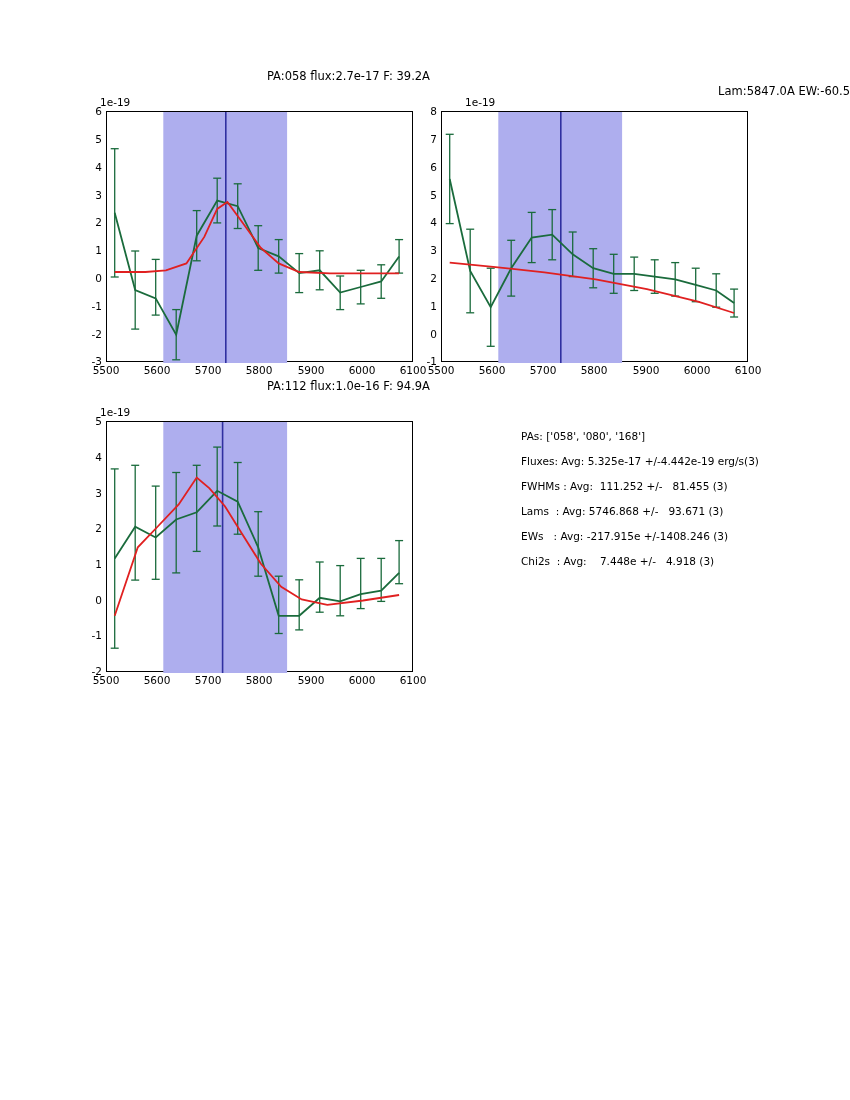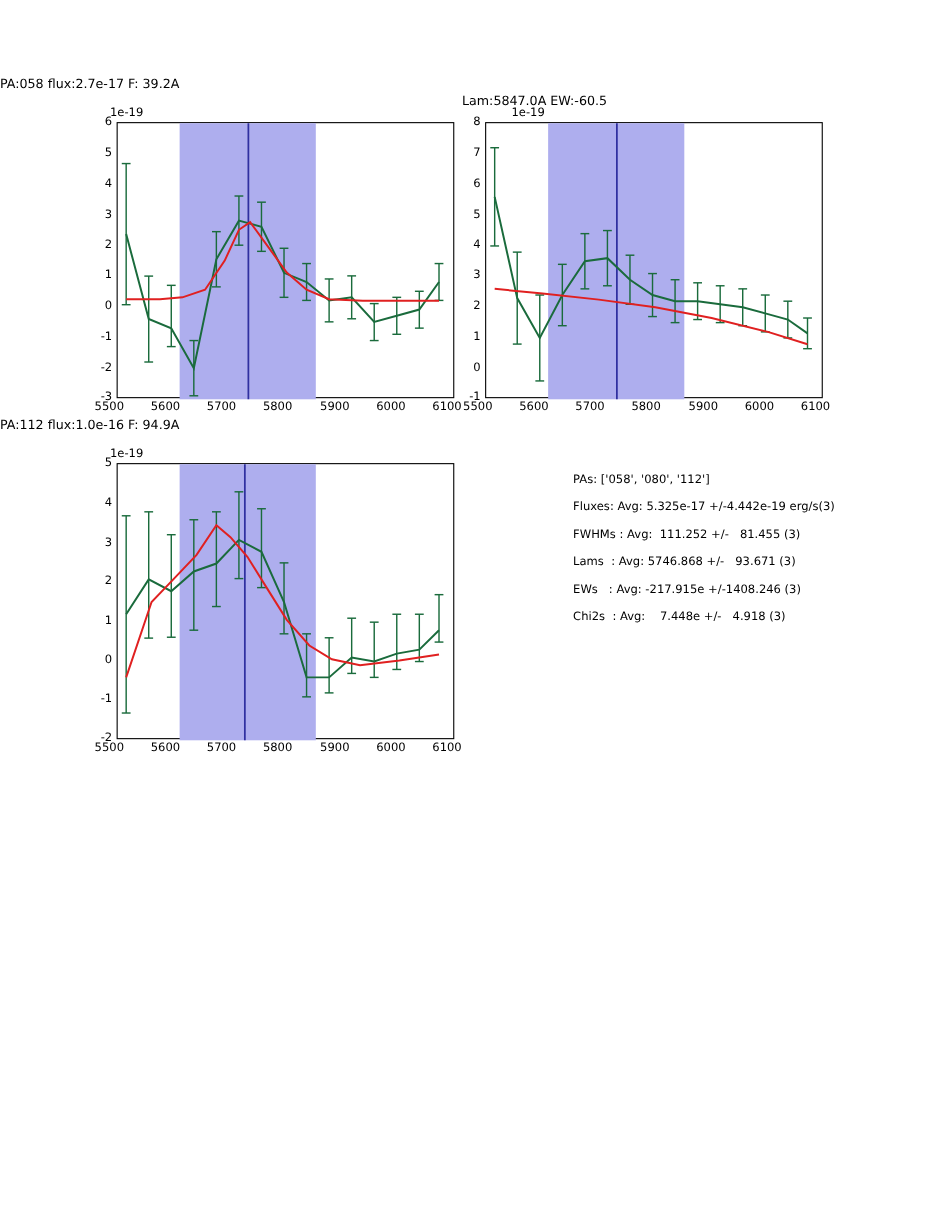--- a/index.html
+++ b/index.html
@@ -3,29 +3,29 @@
 <meta charset="utf-8">
 <style>
   html,body{margin:0;padding:0;}
   body{
     width:850px;height:1100px;background:#ffffff;
     font-family:"DejaVu Sans", sans-serif;
     position:relative;overflow:hidden;
   }
   .panel{position:absolute;}
   .title{
-    position:absolute;width:100%;text-align:left;
+    position:absolute;width:100%;text-align:right;
     font-size:11.5px;color:#000;line-height:15px;
   }
   .plotbox{
     position:absolute;border:1px solid #000;background:#fff;box-sizing:border-box;
   }
   .exp{position:absolute;font-size:10.5px;color:#000;}
   .ytick{position:absolute;font-size:10.5px;color:#000;text-align:right;}
-  .xtick{position:absolute;font-size:10.5px;color:#000;text-align:left;}
+  .xtick{position:absolute;font-size:10.5px;color:#000;text-align:center;}
   svg{position:absolute;left:0;top:0;overflow:visible;}
   .statsbox{position:absolute;font-size:10.5px;color:#000;}
   .statline{margin-bottom:13px;white-space:pre;}
 </style>
 </head>
 <body>
 
 <div class="panel" style="left:0px;top:0px;width:430px;height:390px;">
 
   <div class="title" style="left:0;top:69px;width:430px;">PA:058 flux:2.7e-17 F: 39.2A</div>
@@ -264,19 +264,19 @@
   <div class="xtick" style="left:86px;top:364px;width:40px;">5500</div>
   <div class="xtick" style="left:137px;top:364px;width:40px;">5600</div>
   <div class="xtick" style="left:188px;top:364px;width:40px;">5700</div>
   <div class="xtick" style="left:239px;top:364px;width:40px;">5800</div>
   <div class="xtick" style="left:291px;top:364px;width:40px;">5900</div>
   <div class="xtick" style="left:342px;top:364px;width:40px;">6000</div>
   <div class="xtick" style="left:393px;top:364px;width:40px;">6100</div>
 </div>
 
 <div class="statsbox" style="left:521px;top:430px;width:300px;">
-  <div class="statline">PAs: ['058', '080', '112']</div>
+  <div class="statline">PAs: ['058', '080', '168']</div>
   <div class="statline">Fluxes: Avg: 5.325e-17 +/-4.442e-19 erg/s(3)</div>
   <div class="statline">FWHMs : Avg:  111.252 +/-   81.455 (3)</div>
   <div class="statline">Lams  : Avg: 5746.868 +/-   93.671 (3)</div>
   <div class="statline">EWs   : Avg: -217.915e +/-1408.246 (3)</div>
   <div class="statline">Chi2s  : Avg:    7.448e +/-   4.918 (3)</div>
 </div>
 
 </body></html>

